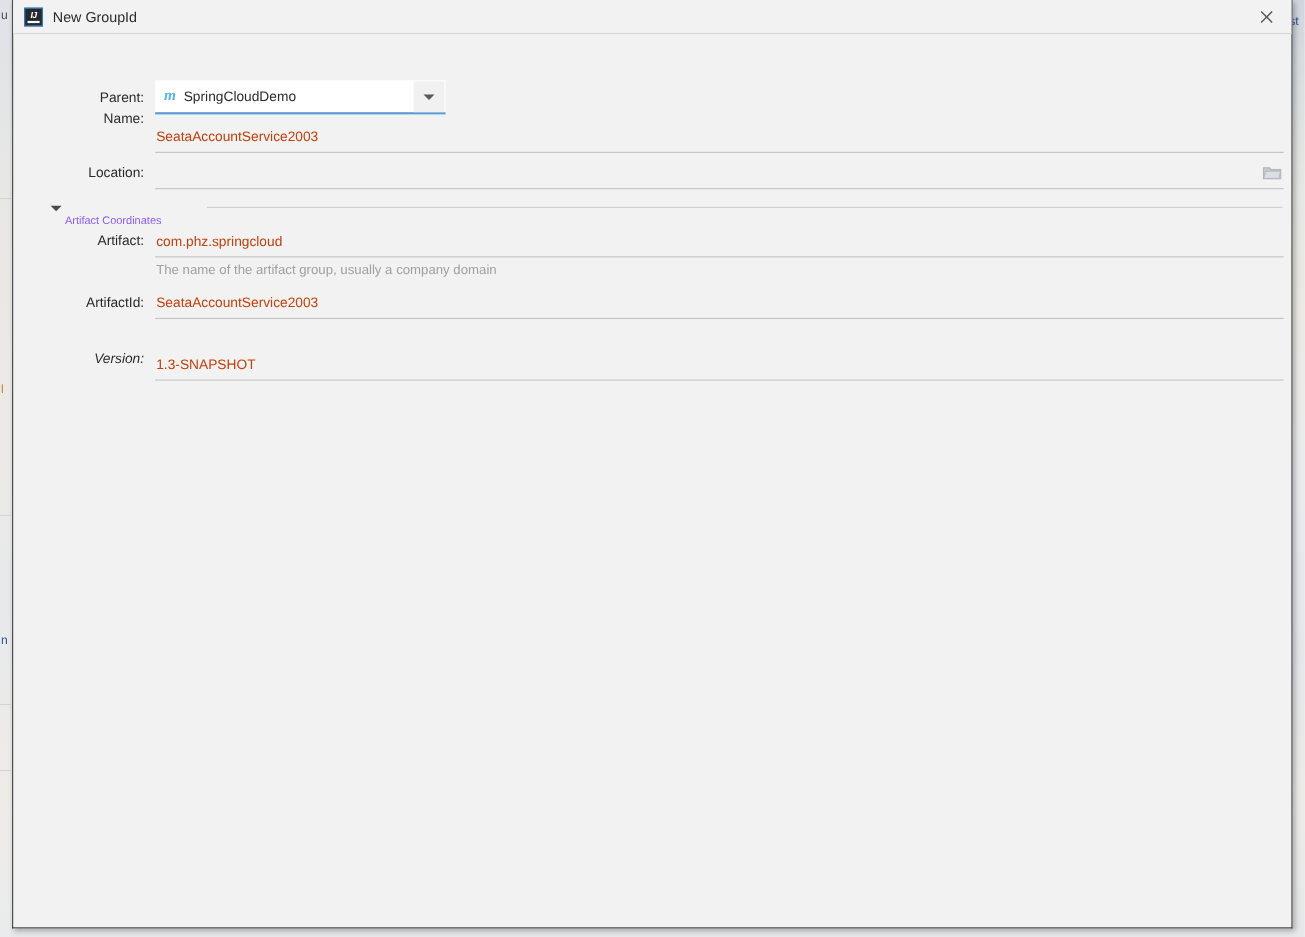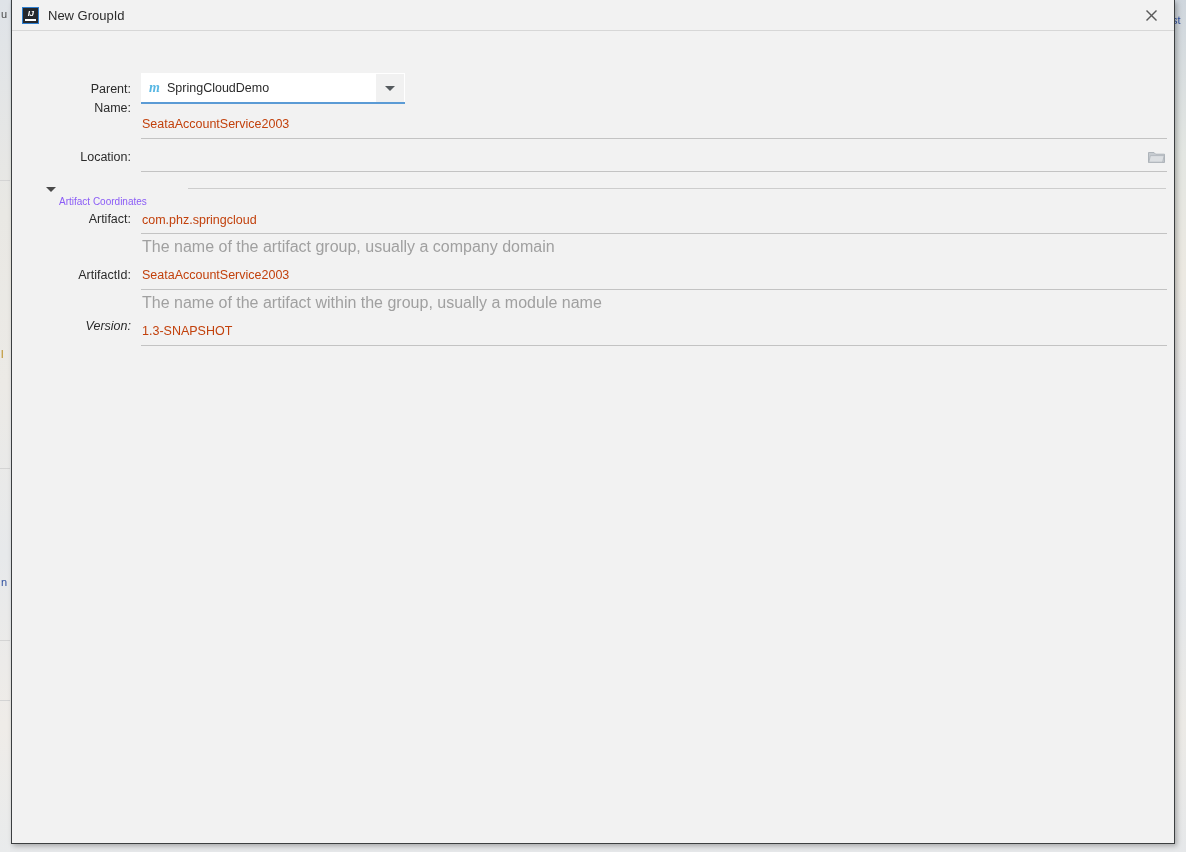--- a/index.html
+++ b/index.html
@@ -96,21 +96,21 @@
     left: 130px;
     white-space: nowrap;
   }
   .underline {
     position: absolute;
     height: 1px; background: #c3c3c3;
     left: 129px;
   }
   .hint {
     position: absolute;
-    font-size: 16px; color: #a0a0a0;
+    font-size: 12px; color: #a0a0a0;
     left: 130px; white-space: nowrap;
   }
 
   
   #parent-combo {
     position: absolute; left: 129px; top: 42px;
     width: 264px; height: 31px;
     background: #ffffff;
     border-bottom: 2px solid #5b9bd5;
   }
@@ -229,21 +229,20 @@
     <div id="ac-sep"></div>
 
     <div class="lbl" style="top:181px;">Artifact:</div>
     <div class="field-val" style="top:170px;margin-top:12px;">com.phz.springcloud</div>
     <div class="underline" style="top:202px; width:1026px;"></div>
     <div class="hint" style="top:207px;">The name of the artifact group, usually a company domain</div>
 
     <div class="lbl" style="top:237px;">ArtifactId:</div>
     <div class="field-val" style="top:237px;">SeataAccountService2003</div>
     <div class="underline" style="top:258px; width:1026px;"></div>
-    <div class="hint" style="top:263px;">The name of the artifact within the group, usually a module name</div>
 
     <div class="lbl" style="top:288px;font-style:italic;">Version:</div>
     <div class="field-val" style="top:293px;">1.3-SNAPSHOT</div>
     <div class="underline" style="top:314px; width:1026px;"></div>
 
   </div>
 
   <div id="footer">
     
     

